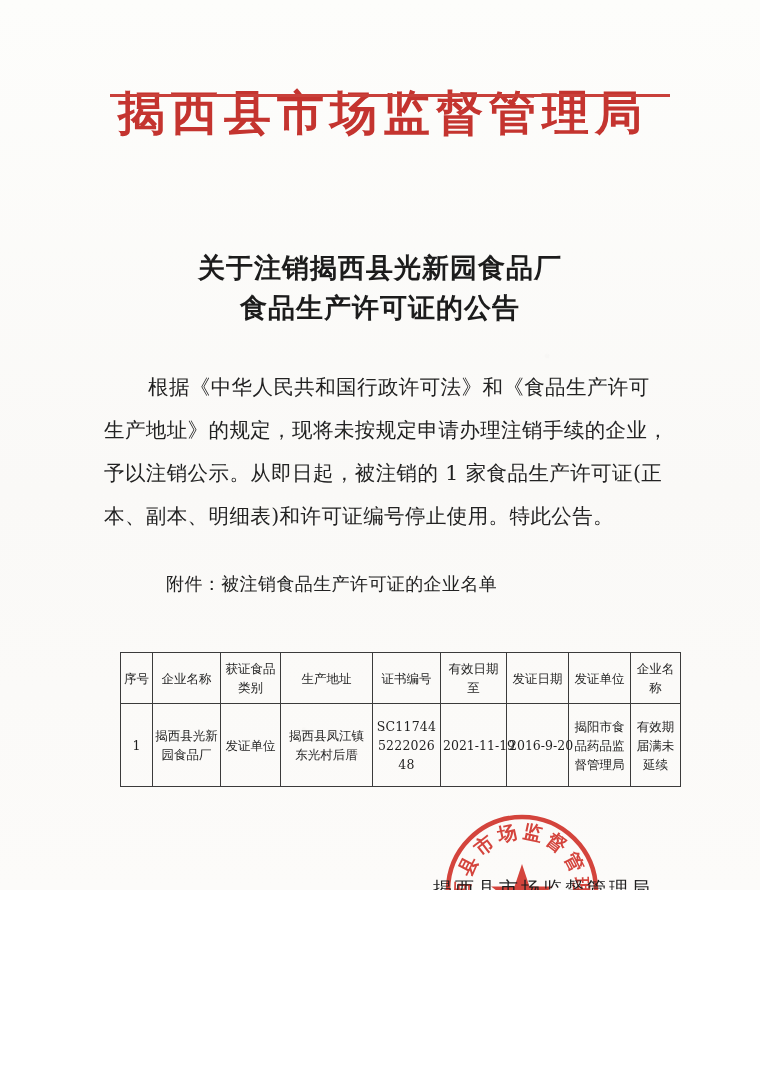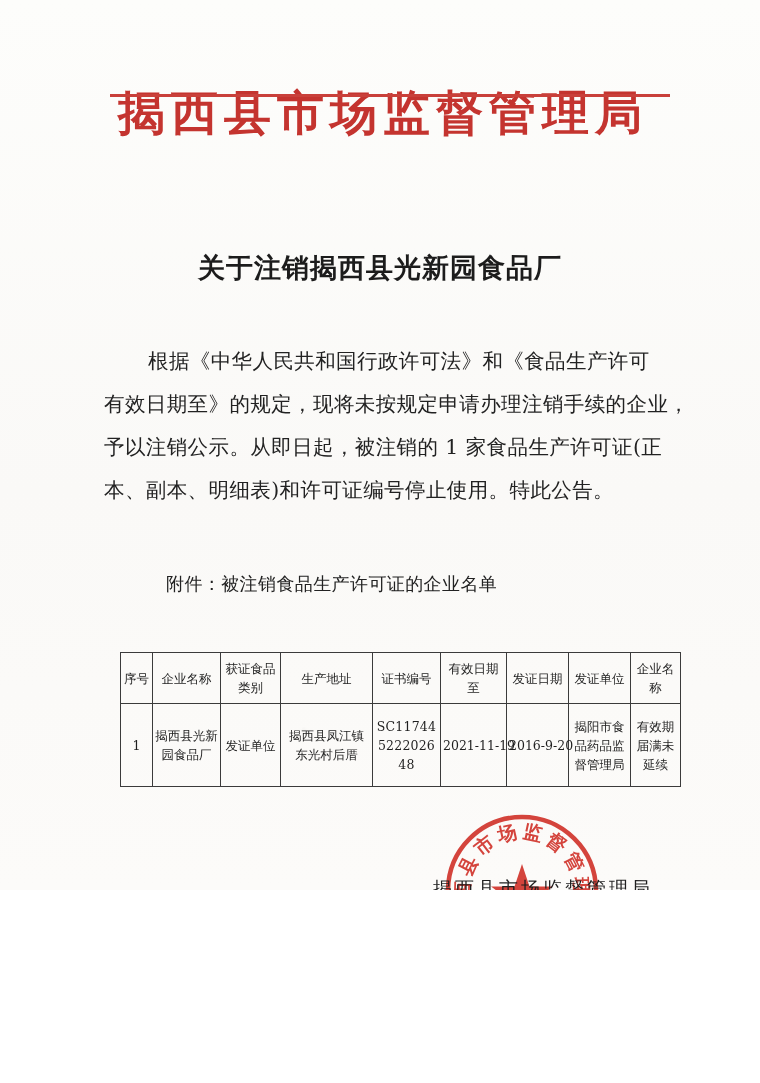--- a/index.html
+++ b/index.html
@@ -68,21 +68,21 @@
     font-size: 27px;
     color: #1c1c1c;
     line-height: 40px;
     letter-spacing: 1px;
   }
 
   
   .body-block {
     position: absolute;
     left: 104px;
-    top: 340px;
+    top: 366px;
     width: 566px;
   }
   .body-line {
     font-family: "DejaVu Serif", "Liberation Serif", serif;
     font-size: 20.5px;
     color: #222222;
     line-height: 43px;
     letter-spacing: 0.4px;
     white-space: pre;
   }
@@ -173,25 +173,26 @@
 
 <div class="page">
 
   <div class="masthead">
     <div class="masthead-title">揭西县市场监督管理局</div>
   </div>
   <div class="masthead-rule"></div>
 
   <div class="doc-title">
     <div>关于注销揭西县光新园食品厂</div>
+    <div>食品生产许可证的公告</div>
   </div>
 
   <div class="body-block">
     <div class="body-line indent">根据《中华人民共和国行政许可法》和《食品生产许可</div>
-    <div class="body-line">有效日期至》的规定，现将未按规定申请办理注销手续的企业，</div>
+    <div class="body-line">生产地址》的规定，现将未按规定申请办理注销手续的企业，</div>
     <div class="body-line">予以注销公示。从即日起，被注销的 1 家食品生产许可证(正</div>
     <div class="body-line">本、副本、明细表)和许可证编号停止使用。特此公告。</div>
   </div>
 
   <div class="attachment-line">附件：被注销食品生产许可证的企业名单</div>
 
   <div class="table-wrap">
     <table class="listing">
       <colgroup>
         <col style="width:32px">

